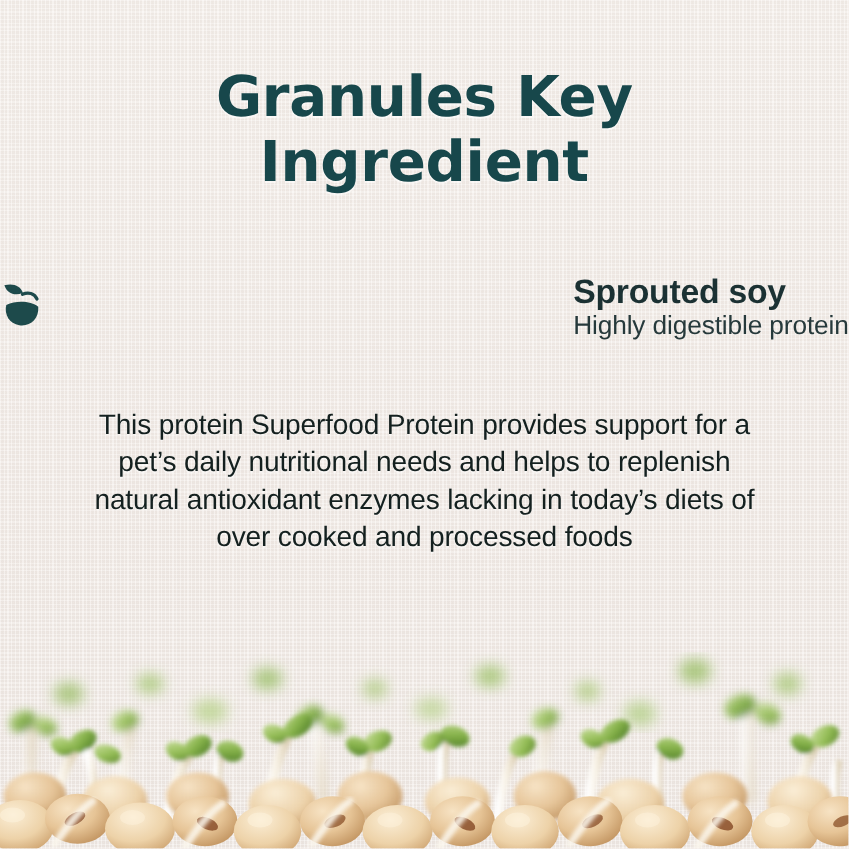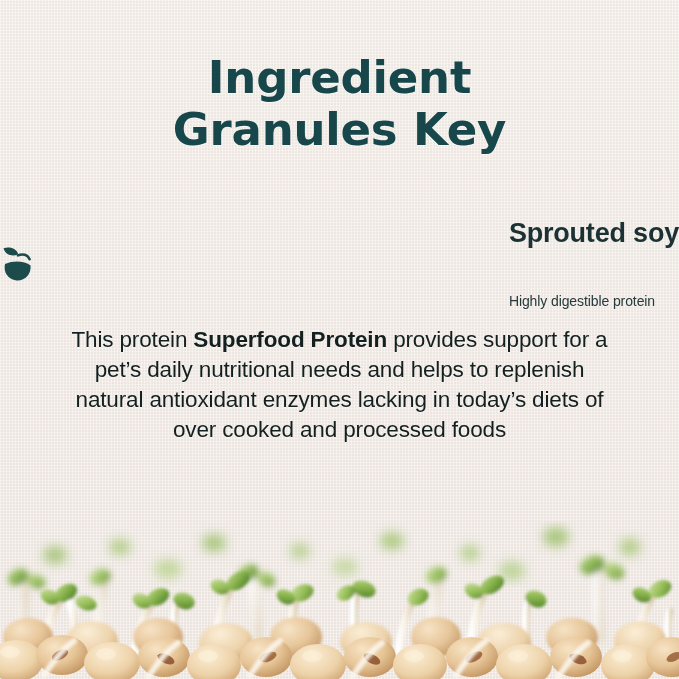--- a/index.html
+++ b/index.html
@@ -48,54 +48,53 @@
     display:block;
     color:#1b3133;
     font-size:27px;
     font-weight:700;
     line-height:30px;
     letter-spacing:-0.2px;
   }
   #ingredient-desc {
     display:block;
     color:#26393b;
-    font-size:14px;
+    font-size:21px;
     font-weight:400;
     line-height:26px;
     letter-spacing:-0.1px;
-    margin-top:40px;
   }
 
   
   #body-copy {
     position:absolute; top:325px; left:60px; width:559px;
     text-align:center;
     color:#14201f;
     font-size:22.5px;
     line-height:30px;
     letter-spacing:-0.15px;
     text-shadow:0 1px 0 rgba(255,255,255,0.5);
   }
-  #body-copy b { font-weight:700; }
+  #body-copy b { font-weight:400; }
 
   
   #sprout-band {
     position:absolute; left:0; bottom:0; width:679px; height:160px;
     overflow:hidden;
   }
   #sprout-band svg { display:block; width:679px; height:160px; }
 </style>
 </head>
 <body>
 
 <div id="card">
 
   <div id="title-block">
+    <span class="tline">Granules Key</span>
     <span class="tline">Ingredient</span>
-    <span class="tline">Granules Key</span>
   </div>
 
   <div id="ingredient-row">
     <svg id="sprout-icon" viewBox="0 0 40 44" aria-hidden="true">
 
       <path d="M3.5 4.2 C10.5 2.2 16.4 4.6 18.3 10.2 C12.2 13.0 5.6 11.0 3.5 4.2 Z" fill="#1d4a4b"></path>
 
       <path d="M18.0 11.4 C22.6 9.4 27.6 10.6 29.6 15.2" stroke="#1d4a4b" stroke-width="2.6" fill="none" stroke-linecap="round"></path>
 
       <path d="M5.0 20.0 C14.0 15.8 25.0 17.2 30.6 21.4 C31.4 30.8 24.0 37.6 15.4 36.2 C7.6 34.9 3.2 27.8 5.0 20.0 Z" fill="#1d4a4b"></path>

